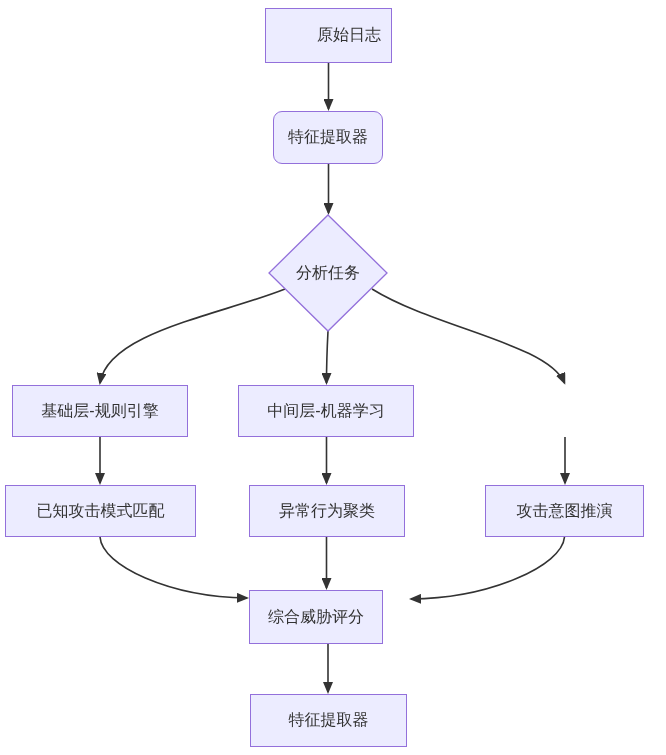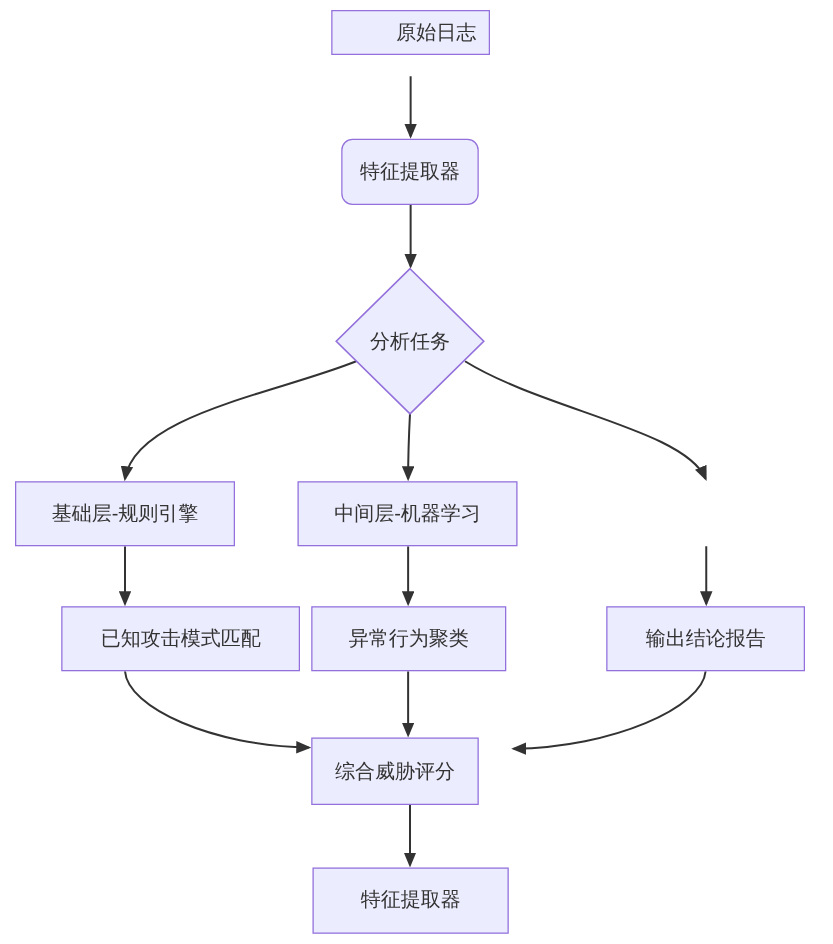--- a/index.html
+++ b/index.html
@@ -53,51 +53,51 @@
     <path class="edge" d="M326.5 437 V483" marker-end="url(#arrow)"></path>
     <path class="edge" d="M565 437 V483" marker-end="url(#arrow)"></path>
     <path class="edge" d="M100 537 C102 566, 170 597, 247 598" marker-end="url(#arrow)"></path>
     <path class="edge" d="M326.5 537 V588" marker-end="url(#arrow)"></path>
     <path class="edge" d="M564.5 537 C562 566, 490 598, 411 599" marker-end="url(#arrow)"></path>
     <path class="edge" d="M328 644 V692" marker-end="url(#arrow)"></path>
 
     <polygon class="diamond-shape" points="328,215 387,273 328,331 269,273"></polygon>
   </svg>
 
-  <div class="node" style="left:265px;top:8px;width:127px;height:36px;padding-left:41px;">
+  <div class="node" style="left:265px;top:8px;width:127px;height:55px;padding-left:41px;">
     <span>原始日志</span>
   </div>
 
   <div class="node rounded" style="left:273px;top:111px;width:110px;height:53px;">
     <span>特征提取器</span>
   </div>
 
   <div class="diamond-label" style="left:269px;top:253px;width:118px;height:40px;">
     <span>分析任务</span>
   </div>
 
   <div class="node" style="left:12px;top:385px;width:176px;height:52px;text-align:center;">
     <span>基础层-规则引擎</span>
   </div>
 
   <div class="node" style="left:238px;top:385px;width:176px;height:52px;">
     <span>中间层-机器学习</span>
   </div>
 
 
-  <div class="node" style="left:5px;top:485px;width:191px;height:52px;margin-left:44px;">
+  <div class="node" style="left:5px;top:485px;width:191px;height:52px;">
     <span>已知攻击模式匹配</span>
   </div>
 
   <div class="node" style="left:249px;top:485px;width:156px;height:52px;">
     <span>异常行为聚类</span>
   </div>
 
   <div class="node" style="left:485px;top:485px;width:159px;height:52px;">
-    <span>输出结论报告</span>
+    <span>攻击意图推演</span>
   </div>
 
   <div class="node" style="left:249px;top:590px;width:134px;height:54px;">
     <span>综合威胁评分</span>
   </div>
 
   <div class="node" style="left:250px;top:694px;width:157px;height:53px;">
     <span>特征提取器</span>
   </div>
 

